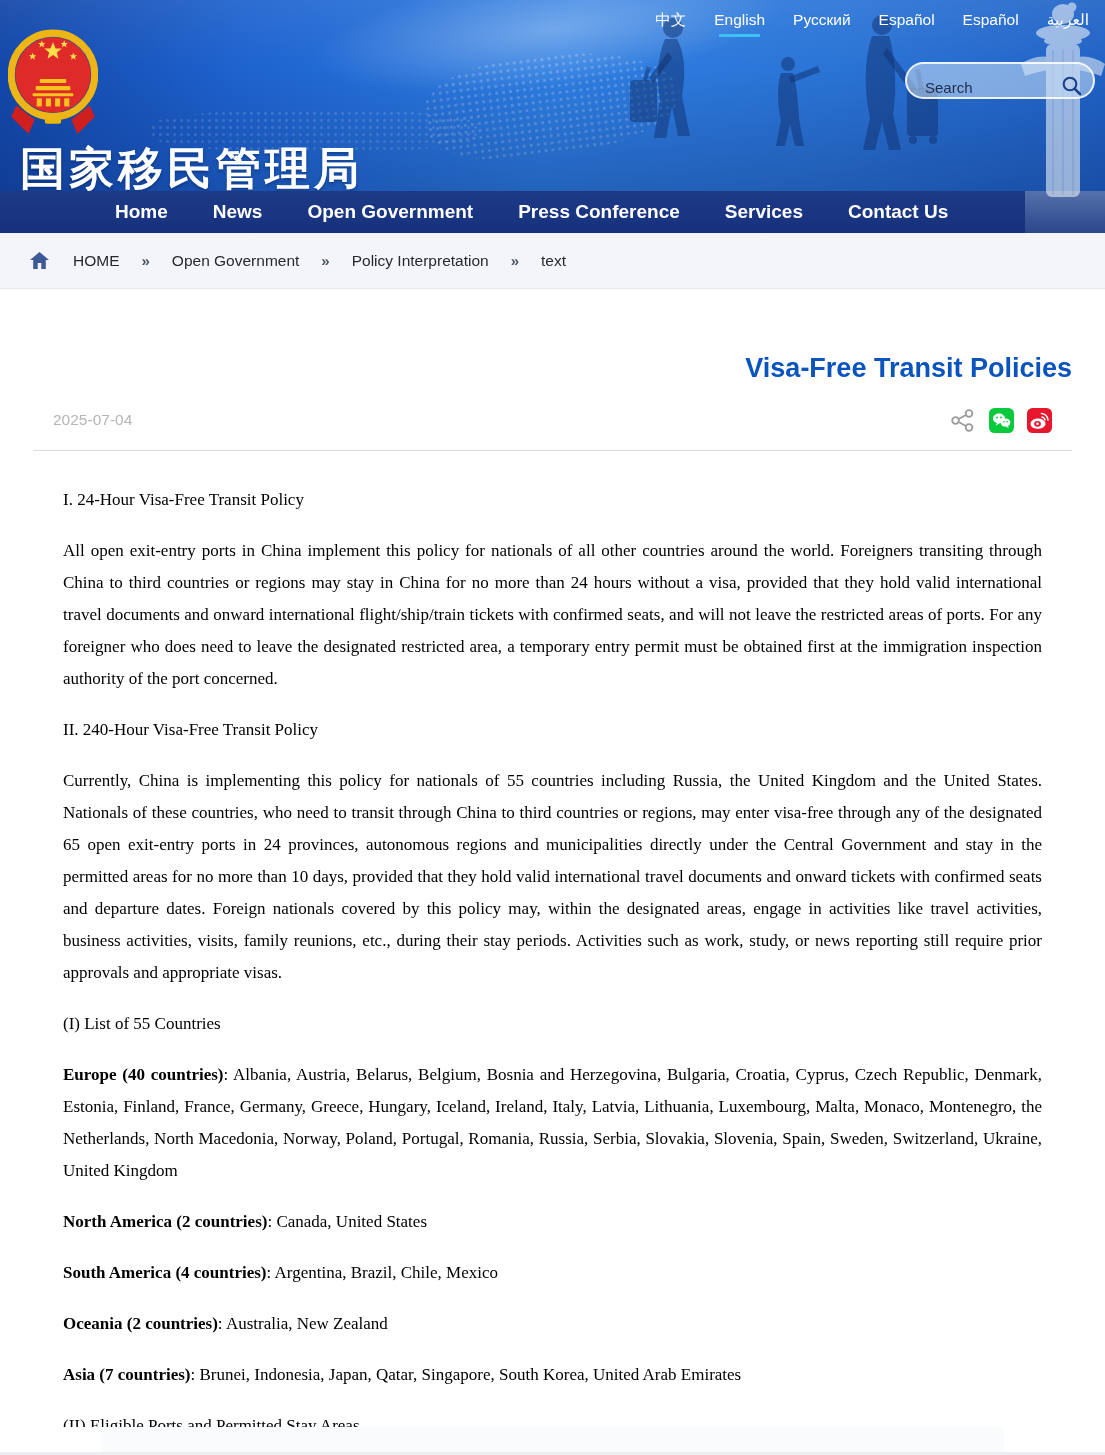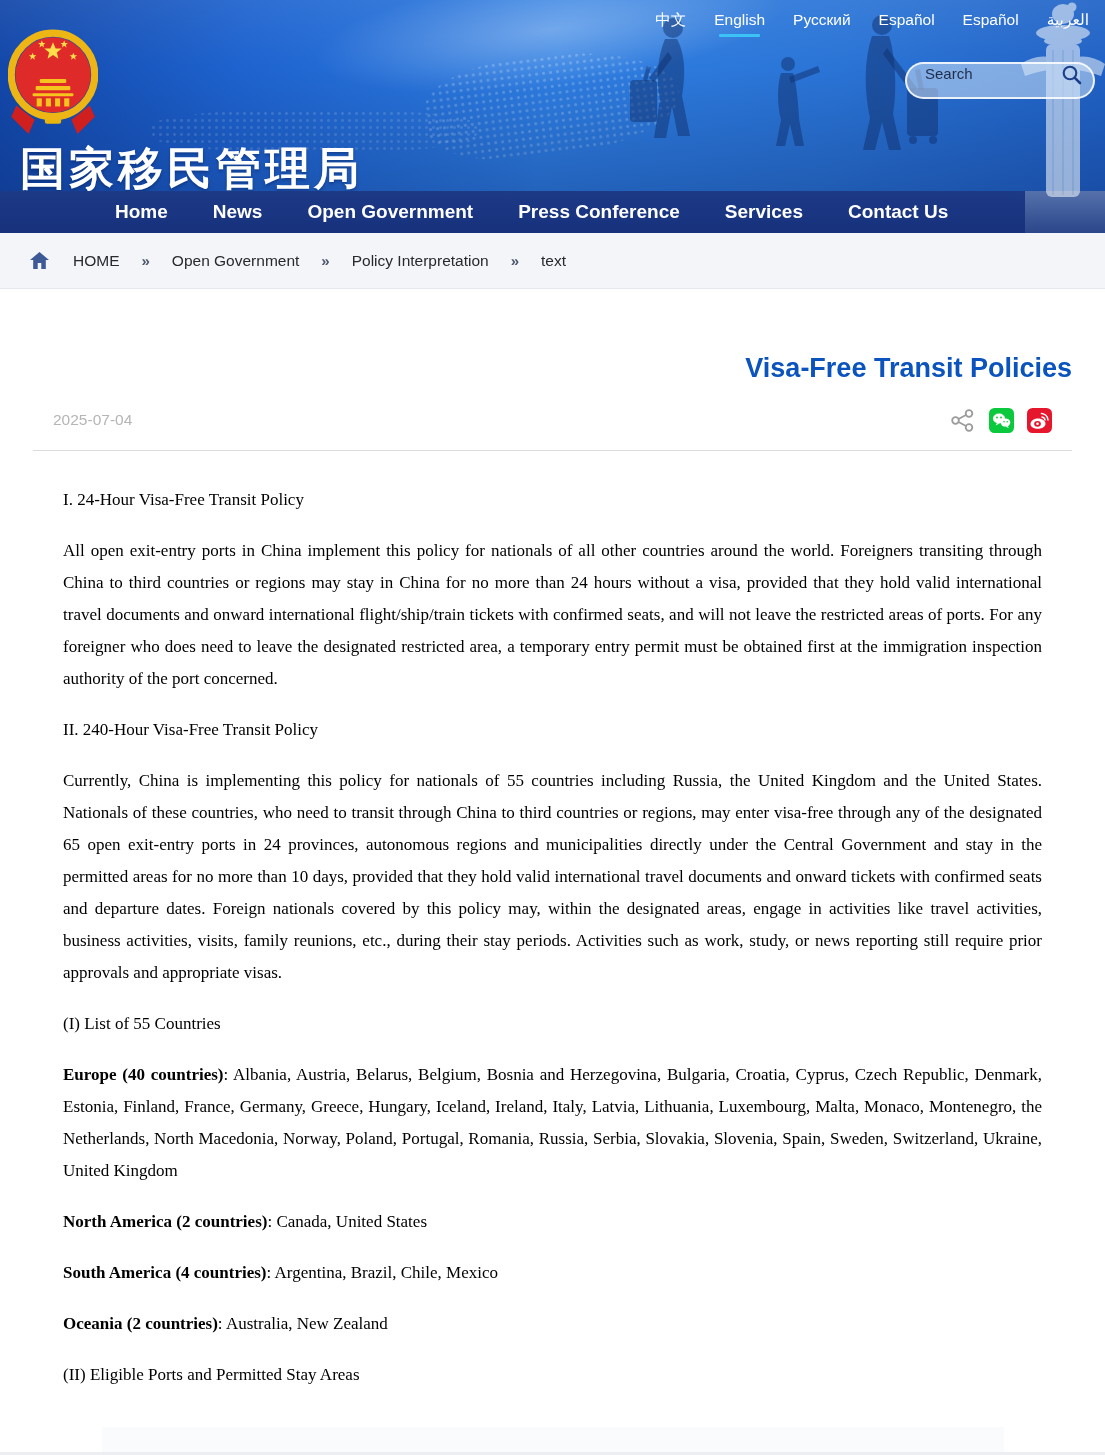--- a/index.html
+++ b/index.html
@@ -54,21 +54,21 @@
   }
   .site-en {
     font-family:"Liberation Serif", serif; font-size:29px; color:#d9e8fb; letter-spacing:1px;
     margin-top:4px; text-shadow:0 1px 2px rgba(0,25,80,.4);
   }
 
   .search {
     position:absolute; top:62px; right:10px; width:190px; height:37px; z-index:6;
     border:2px solid rgba(255,255,255,.85); border-radius:20px;
     background:rgba(206,226,248,.55);
-    display:flex; align-items:flex-start; padding:0 10px 0 16px;
+    display:flex; align-items:flex-end; padding:0 10px 0 16px;
   }
   .search input {
     flex:1; min-width:0; background:transparent; border:none; outline:none;
     font-size:15px; color:#16243f; font-family:"Liberation Sans",sans-serif;
   }
   .search input::placeholder { color:#1f2d4a; opacity:1; }
   .search-btn { background:none; border:none; padding:0; cursor:pointer; display:flex; }
 
   
   .navbar {
@@ -294,20 +294,21 @@
     <div class="article-body">
         <p><span>I. 24-Hour Visa-Free Transit Policy</span></p>
         <p><span>All open exit-entry ports in China implement this policy for nationals of all other countries around the world. Foreigners transiting through China to third countries or regions may stay in China for no more than 24 hours without a visa, provided that they hold valid international travel documents and onward international flight/ship/train tickets with confirmed seats, and will not leave the restricted areas of ports. For any foreigner who does need to leave the designated restricted area, a temporary entry permit must be obtained first at the immigration inspection authority of the port concerned.</span></p>
         <p><span>II. 240-Hour Visa-Free Transit Policy</span></p>
         <p><span>Currently, China is implementing this policy for nationals of 55 countries including Russia, the United Kingdom and the United States. Nationals of these countries, who need to transit through China to third countries or regions, may enter visa-free through any of the designated 65 open exit-entry ports in 24 provinces, autonomous regions and municipalities directly under the Central Government and stay in the permitted areas for no more than 10 days, provided that they hold valid international travel documents and onward tickets with confirmed seats and departure dates. Foreign nationals covered by this policy may, within the designated areas, engage in activities like travel activities, business activities, visits, family reunions, etc., during their stay periods. Activities such as work, study, or news reporting still require prior approvals and appropriate visas.</span></p>
         <p><span>(I) List of 55 Countries</span></p>
         <p><b>Europe (40 countries)</b><span>: Albania, Austria, Belarus, Belgium, Bosnia and Herzegovina, Bulgaria, Croatia, Cyprus, Czech Republic, Denmark, Estonia, Finland, France, Germany, Greece, Hungary, Iceland, Ireland, Italy, Latvia, Lithuania, Luxembourg, Malta, Monaco, Montenegro, the Netherlands, North Macedonia, Norway, Poland, Portugal, Romania, Russia, Serbia, Slovakia, Slovenia, Spain, Sweden, Switzerland, Ukraine, United Kingdom</span></p>
         <p><b>North America (2 countries)</b><span>: Canada, United States</span></p>
         <p><b>South America (4 countries)</b><span>: Argentina, Brazil, Chile, Mexico</span></p>
         <p><b>Oceania (2 countries)</b><span>: Australia, New Zealand</span></p>
+        <p><b>Asia (7 countries)</b><span>: Brunei, Indonesia, Japan, Qatar, Singapore, South Korea, United Arab Emirates</span></p>
         <p><span>(II) Eligible Ports and Permitted Stay Areas</span></p>
       </div>
   </div>
 
   <div class="footer">
     <div class="footer-inner"></div>
     <div class="footer-line"></div>
   </div>
 
 </div>

